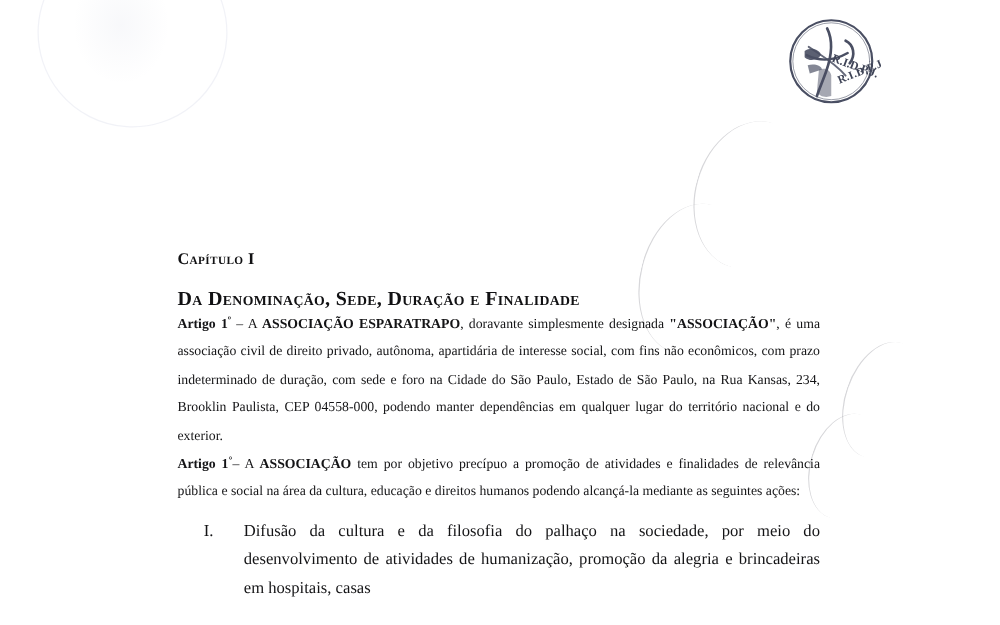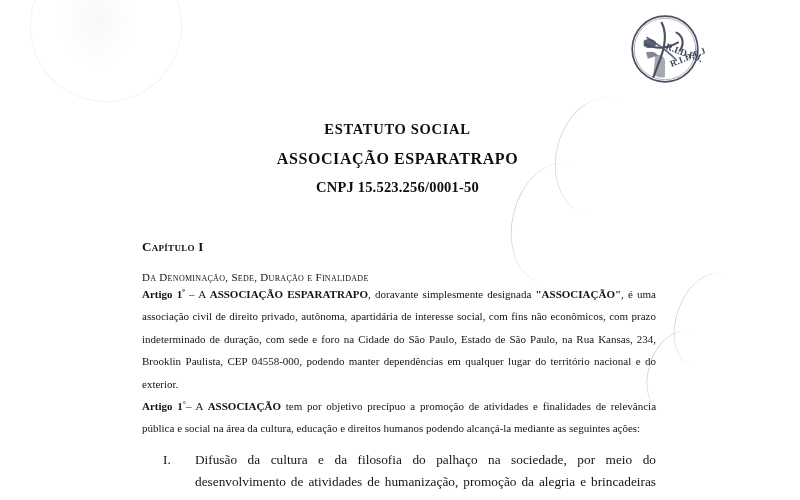--- a/index.html
+++ b/index.html
@@ -100,25 +100,24 @@
     width: 514px;
   }
 
   .chapter-head {
     font-weight: bold;
     font-size: 13px;
     font-variant: small-caps;
     letter-spacing: 0.3px;
     color: #111113;
     line-height: 1.0;
-    margin-top: 40px;
   }
   .chapter-sub {
-    font-weight: normal;
-    font-size: 11px;
+    font-weight: bold;
+    font-size: 16px;
     font-variant: small-caps;
     letter-spacing: 0.3px;
     color: #111113;
     margin-top: 19px;
     line-height: 1.0;
   }
 
   p.para {
     font-size: 11px;
     line-height: 22.4px;
@@ -186,25 +185,20 @@
         <path d="M27 54 C 33 52, 40 54, 41 58 L 29 62 Z" opacity="0.75"></path>
         <path d="M38 58 C 44 56, 49 58, 50 64 L 50 84 C 44 86, 38 84, 36 80 Z" opacity="0.55"></path>
       </g>
       <text x="50" y="50" font-family="'Liberation Serif', serif" font-size="11.5" font-weight="bold" fill="#3f4457" transform="rotate(20 50 50)">R.I.D.P.J.</text>
       <g transform="translate(58,72) rotate(-22)">
         <text x="0" y="0" font-family="'Liberation Serif', serif" font-size="11" font-weight="bold" letter-spacing="0.4" fill="#3f4457">R.I.D.P.J.</text>
       </g>
     </svg>
   </div>
 
-  <div class="titles">
-    <div class="doc-title">ESTATUTO SOCIAL</div>
-    <div class="doc-subtitle">ASSOCIAÇÃO ESPARATRAPO</div>
-    <div class="doc-cnpj">CNPJ 15.523.256/0001-50</div>
-  </div>
 
   <div class="content">
 
     <div class="chapter-head">Capítulo I</div>
     <div class="chapter-sub">Da Denominação, Sede, Duração e Finalidade</div>
 
     <p class="para art-1"><b class="strong">Artigo 1</b><b class="strong"><sup class="ord">º</sup></b><span> – A </span><b class="strong">ASSOCIAÇÃO ESPARATRAPO</b><span>, doravante simplesmente designada </span><b class="strong">"ASSOCIAÇÃO"</b><span>, é uma associação civil de direito privado, autônoma, apartidária de interesse social, com fins não econômicos, com prazo indeterminado de duração, com sede e foro na Cidade do São Paulo, Estado de São Paulo, na Rua Kansas, 234, Brooklin Paulista, CEP 04558-000, podendo manter dependências em qualquer lugar do território nacional e do exterior.</span></p>
 
     <p class="para art-2"><b class="strong">Artigo 1</b><b class="strong"><sup class="ord">°</sup></b><span>– A </span><b class="strong">ASSOCIAÇÃO</b><span> tem por objetivo precípuo a promoção de atividades e finalidades de relevância pública e social na área da cultura, educação e direitos humanos podendo alcançá-la mediante as seguintes ações:</span></p>
 

